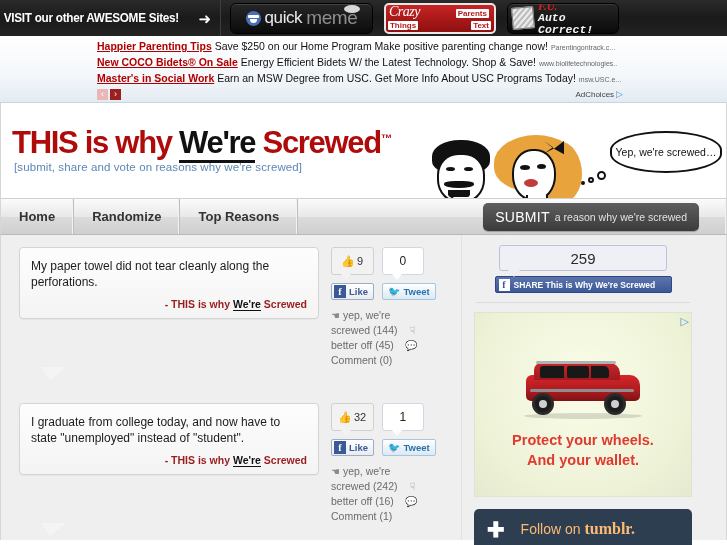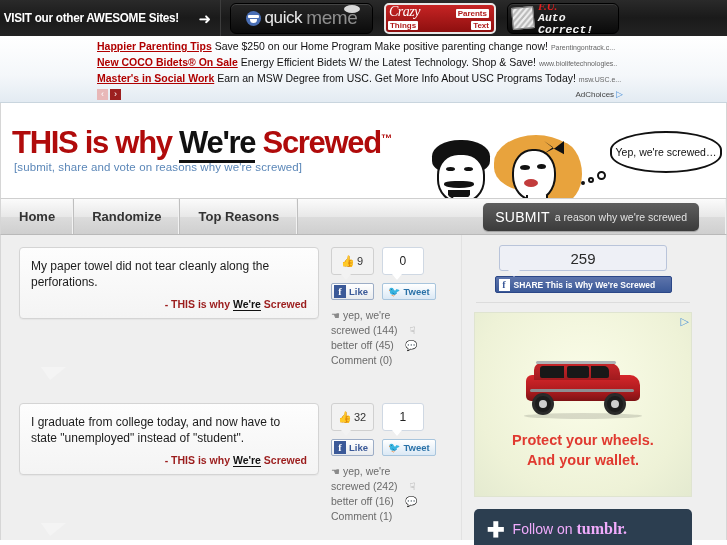--- a/index.html
+++ b/index.html
@@ -408,21 +408,21 @@
   .ad-line.first { margin-top: 14px; }
 
   .sb-tumblr {
     width: 218px; height: 40px; margin: 12px auto 0;
     background: #2c3e50; border-radius: 5px;
     display:flex; align-items:center; gap: 8px; padding-left: 13px;
   }
   .tumblr-plus {
     color:#fff; font-size: 21px; font-weight:bold; line-height:1;
   }
-  .tumblr-txt { color:#f0abfc; font-size: 14px; }
+  .tumblr-txt { color:#fdba74; font-size: 14px; margin-left: 8px; }
   .tumblr-txt b { font-family:"Liberation Serif", serif; font-size:16px; }
 </style>
 </head>
 <body>
 
 <div class="topbar">
   <span class="visit-label">VISIT our other AWESOME Sites!</span>
   <span class="visit-arrow">➜</span>
   <div class="topbar-sep"></div>
 

